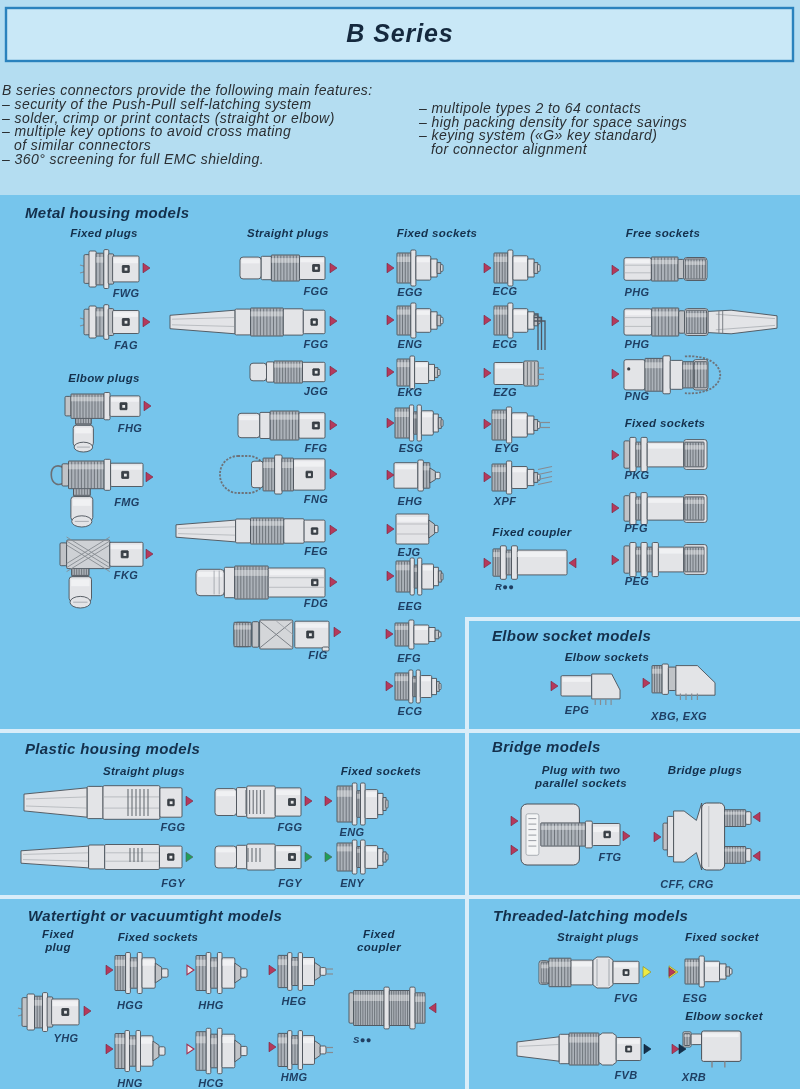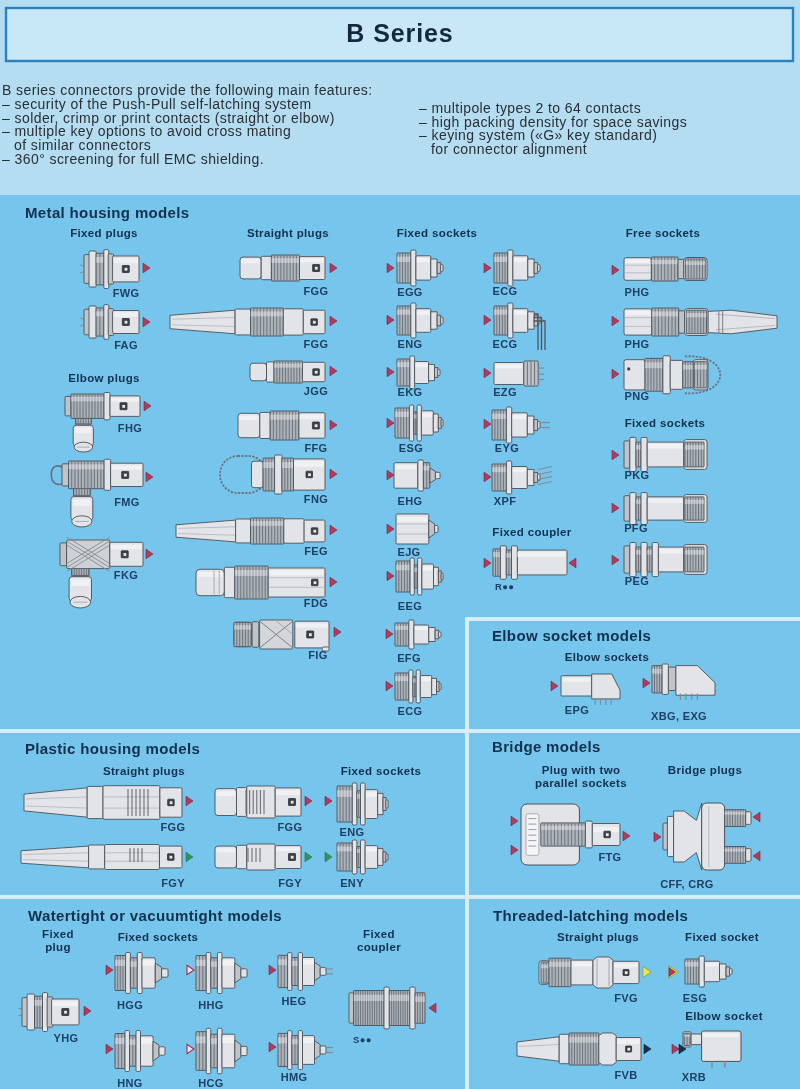--- a/index.html
+++ b/index.html
@@ -1,15 +1,15 @@
 <!DOCTYPE html>
 <html><head><meta charset="utf-8">
 <style>
 html,body{margin:0;padding:0;background:#76c5ec;overflow:hidden;}
-#pg{position:relative;width:800px;height:1089px;overflow:hidden;font-family:"Liberation Sans",sans-serif;}
+#pg{position:relative;width:800px;height:1089px;overflow:hidden;font-family:"Liberation Sans",sans-serif;font-style:italic;}
 </style></head>
 <body>
 <div id="pg"><svg width="800" height="1089" viewBox="0 0 800 1089" font-family="Liberation Sans, sans-serif">
       <rect x="0" y="0" width="800" height="195" fill="#b4ddf1"></rect>
       <rect x="0" y="195" width="800" height="894" fill="#76c5ec"></rect>
       <rect x="6" y="8" width="787" height="53" fill="#c9e8f7" stroke="#2a82bd" stroke-width="2.4"></rect>
       <text x="400" y="41.5" font-size="25" fill="#15293e" text-anchor="middle" font-weight="bold" letter-spacing="0.9">B Series</text>
       <text x="2" y="95" font-size="14" fill="#2b2f33" text-anchor="start" font-weight="normal" letter-spacing="0.42">B series connectors provide the following main features:</text>
       <text x="2" y="109" font-size="14" fill="#2b2f33" text-anchor="start" font-weight="normal" letter-spacing="0.42">– security of the Push-Pull self-latching system</text>
       <text x="2" y="122.5" font-size="14" fill="#2b2f33" text-anchor="start" font-weight="normal" letter-spacing="0.42">– solder, crimp or print contacts (straight or elbow)</text>

